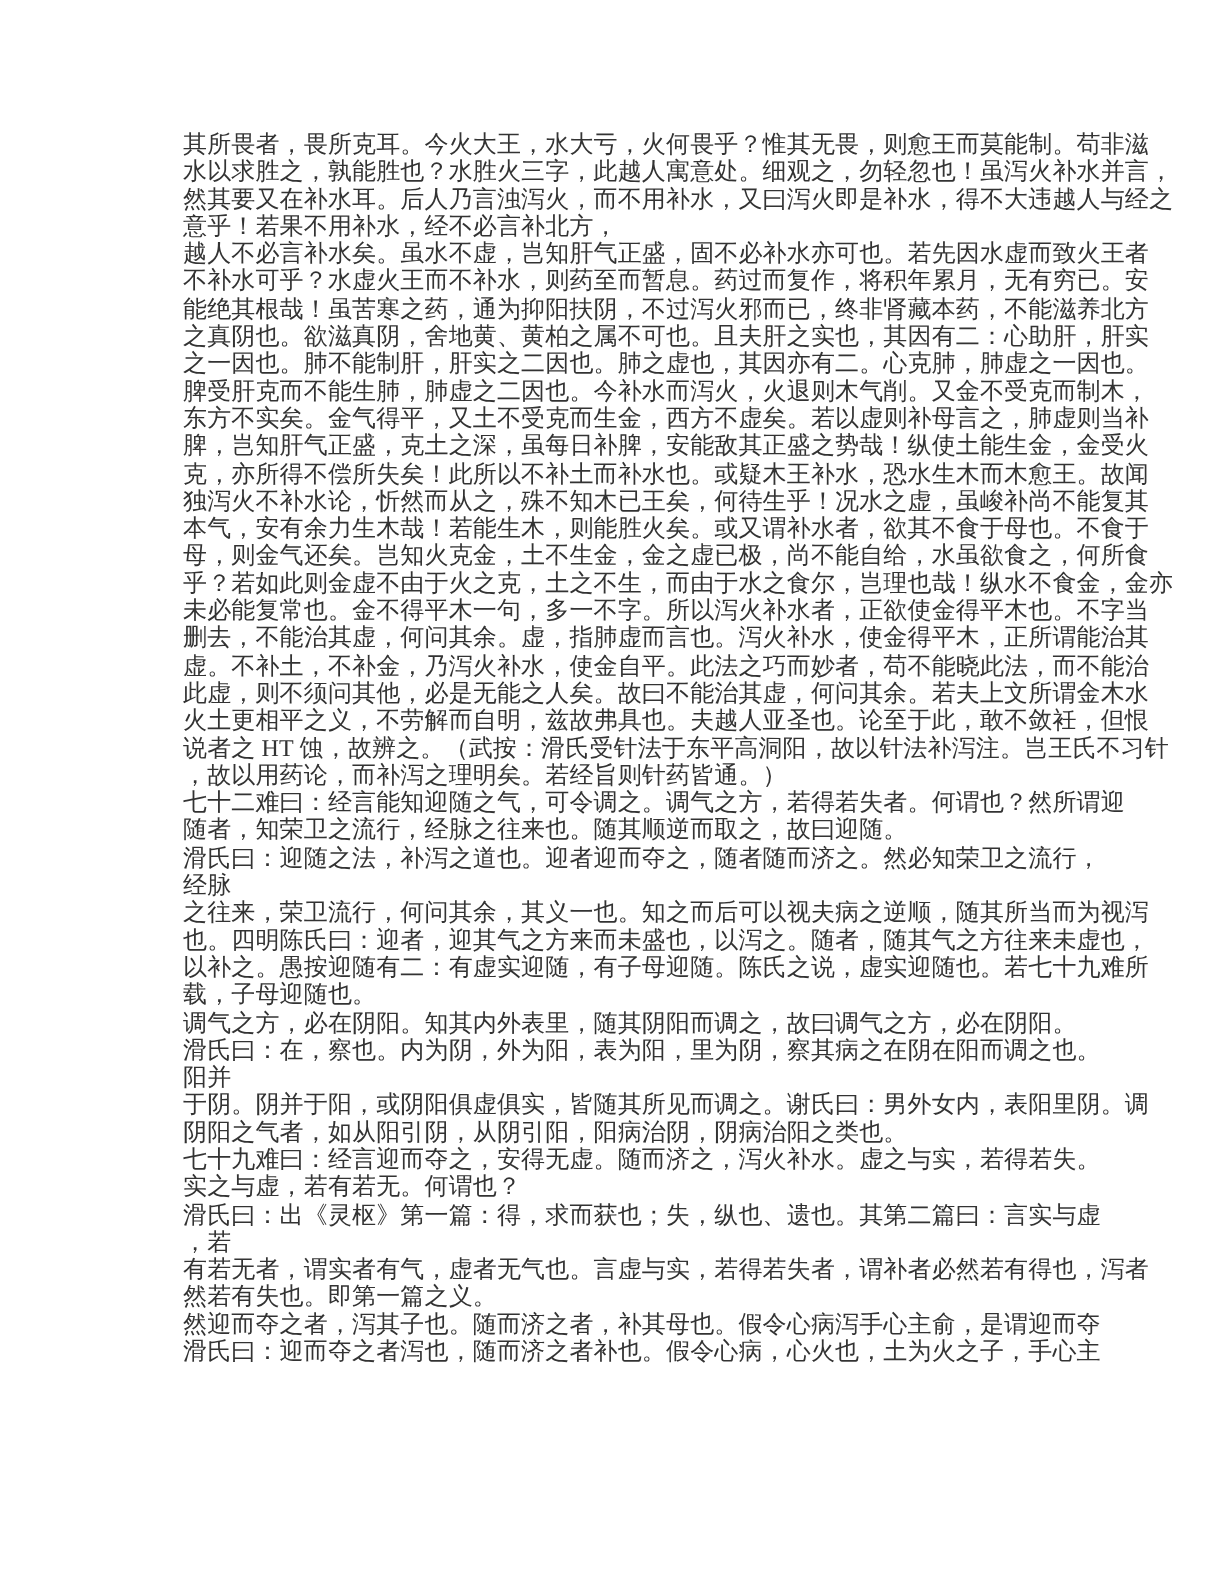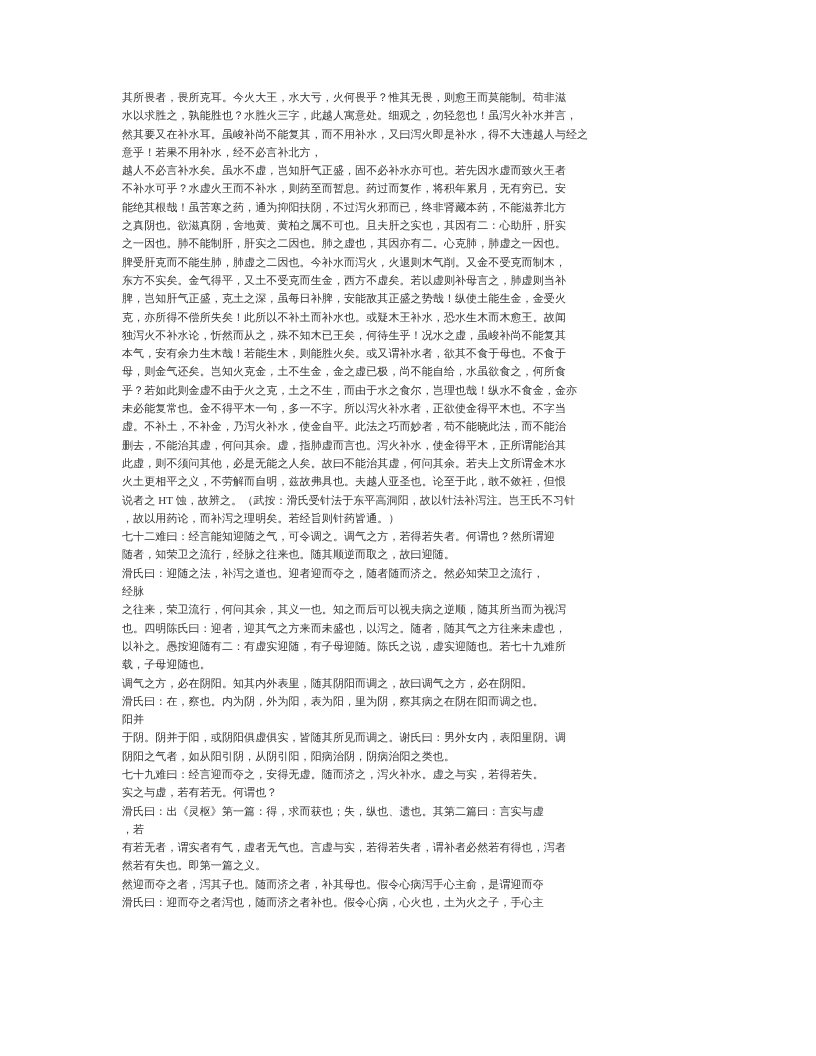--- a/index.html
+++ b/index.html
@@ -15,55 +15,55 @@
     overflow: hidden;
     font-family: "Liberation Serif", "DejaVu Serif", serif;
   }
   .text-block {
     position: absolute;
     left: 122px;
     top: 88px;
     width: 586px;
   }
   .text-line {
-    font-size: 11px;
+    font-size: 16px;
     line-height: 18.3px;
     height: 18.3px;
     color: #333333;
     letter-spacing: 0.1px;
     white-space: pre;
     overflow: visible;
     text-align: left;
   }
 </style>
 </head>
 <body>
 
 <div class="page">
   <div class="text-block">
       <div class="text-line">其所畏者，畏所克耳。今火大王，水大亏，火何畏乎？惟其无畏，则愈王而莫能制。苟非滋</div>
       <div class="text-line">水以求胜之，孰能胜也？水胜火三字，此越人寓意处。细观之，勿轻忽也！虽泻火补水并言，</div>
-      <div class="text-line">然其要又在补水耳。虽峻补尚不能复其，而不用补水，又曰泻火即是补水，得不大违越人与经之</div>
+      <div class="text-line">然其要又在补水耳。后人乃言浊泻火，而不用补水，又曰泻火即是补水，得不大违越人与经之</div>
       <div class="text-line">意乎！若果不用补水，经不必言补北方，</div>
       <div class="text-line">越人不必言补水矣。虽水不虚，岂知肝气正盛，固不必补水亦可也。若先因水虚而致火王者</div>
       <div class="text-line">不补水可乎？水虚火王而不补水，则药至而暂息。药过而复作，将积年累月，无有穷已。安</div>
       <div class="text-line">能绝其根哉！虽苦寒之药，通为抑阳扶阴，不过泻火邪而已，终非肾藏本药，不能滋养北方</div>
       <div class="text-line">之真阴也。欲滋真阴，舍地黄、黄柏之属不可也。且夫肝之实也，其因有二：心助肝，肝实</div>
       <div class="text-line">之一因也。肺不能制肝，肝实之二因也。肺之虚也，其因亦有二。心克肺，肺虚之一因也。</div>
       <div class="text-line">脾受肝克而不能生肺，肺虚之二因也。今补水而泻火，火退则木气削。又金不受克而制木，</div>
       <div class="text-line">东方不实矣。金气得平，又土不受克而生金，西方不虚矣。若以虚则补母言之，肺虚则当补</div>
       <div class="text-line">脾，岂知肝气正盛，克土之深，虽每日补脾，安能敌其正盛之势哉！纵使土能生金，金受火</div>
       <div class="text-line">克，亦所得不偿所失矣！此所以不补土而补水也。或疑木王补水，恐水生木而木愈王。故闻</div>
       <div class="text-line">独泻火不补水论，忻然而从之，殊不知木已王矣，何待生乎！况水之虚，虽峻补尚不能复其</div>
       <div class="text-line">本气，安有余力生木哉！若能生木，则能胜火矣。或又谓补水者，欲其不食于母也。不食于</div>
       <div class="text-line">母，则金气还矣。岂知火克金，土不生金，金之虚已极，尚不能自给，水虽欲食之，何所食</div>
       <div class="text-line">乎？若如此则金虚不由于火之克，土之不生，而由于水之食尔，岂理也哉！纵水不食金，金亦</div>
       <div class="text-line">未必能复常也。金不得平木一句，多一不字。所以泻火补水者，正欲使金得平木也。不字当</div>
+      <div class="text-line">删去，不能治其虚，何问其余。虚，指肺虚而言也。泻火补水，使金得平木，正所谓能治其</div>
       <div class="text-line">虚。不补土，不补金，乃泻火补水，使金自平。此法之巧而妙者，苟不能晓此法，而不能治</div>
-      <div class="text-line">删去，不能治其虚，何问其余。虚，指肺虚而言也。泻火补水，使金得平木，正所谓能治其</div>
       <div class="text-line">此虚，则不须问其他，必是无能之人矣。故曰不能治其虚，何问其余。若夫上文所谓金木水</div>
       <div class="text-line">火土更相平之义，不劳解而自明，兹故弗具也。夫越人亚圣也。论至于此，敢不敛衽，但恨</div>
       <div class="text-line">说者之 HT 蚀，故辨之。（武按：滑氏受针法于东平高洞阳，故以针法补泻注。岂王氏不习针</div>
       <div class="text-line">，故以用药论，而补泻之理明矣。若经旨则针药皆通。）</div>
       <div class="text-line">七十二难曰：经言能知迎随之气，可令调之。调气之方，若得若失者。何谓也？然所谓迎</div>
       <div class="text-line">随者，知荣卫之流行，经脉之往来也。随其顺逆而取之，故曰迎随。</div>
       <div class="text-line">滑氏曰：迎随之法，补泻之道也。迎者迎而夺之，随者随而济之。然必知荣卫之流行，</div>
       <div class="text-line">经脉</div>
       <div class="text-line">之往来，荣卫流行，何问其余，其义一也。知之而后可以视夫病之逆顺，随其所当而为视泻</div>
       <div class="text-line">也。四明陈氏曰：迎者，迎其气之方来而未盛也，以泻之。随者，随其气之方往来未虚也，</div>

